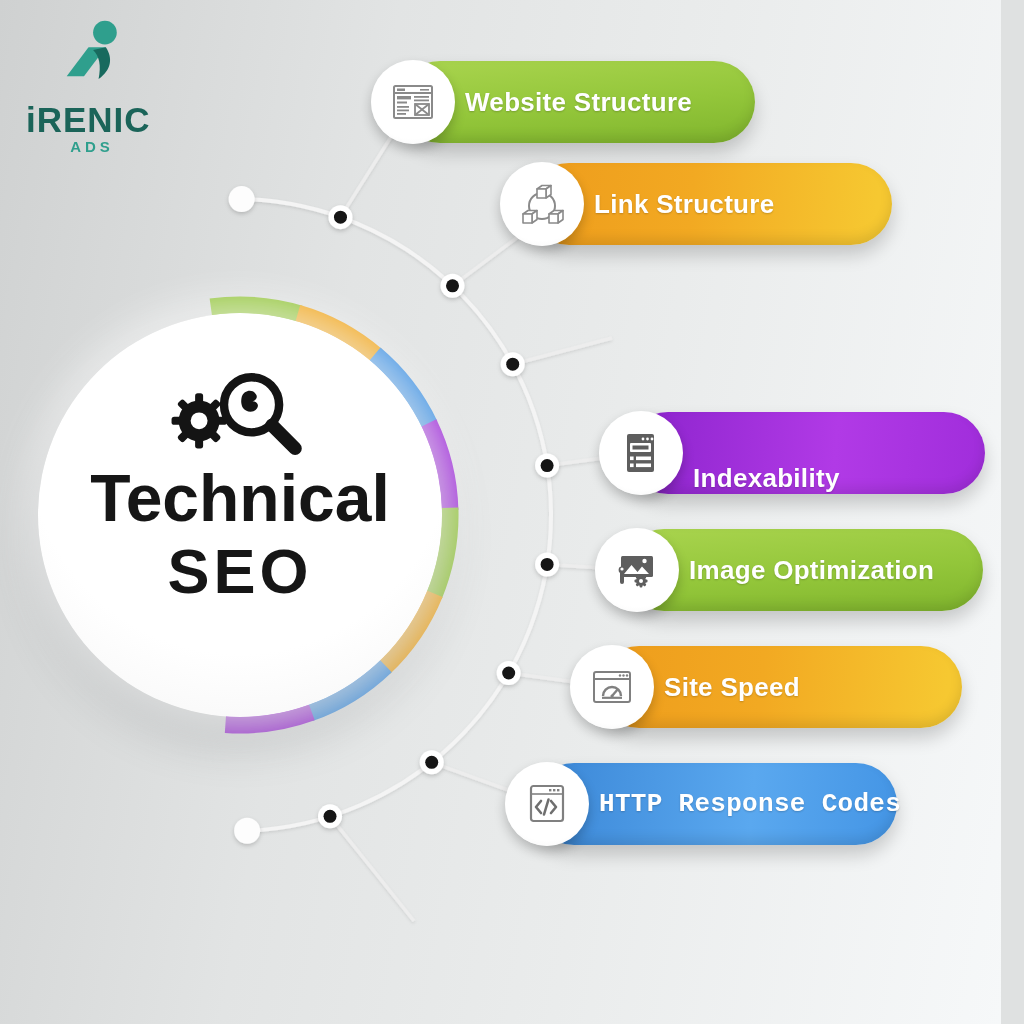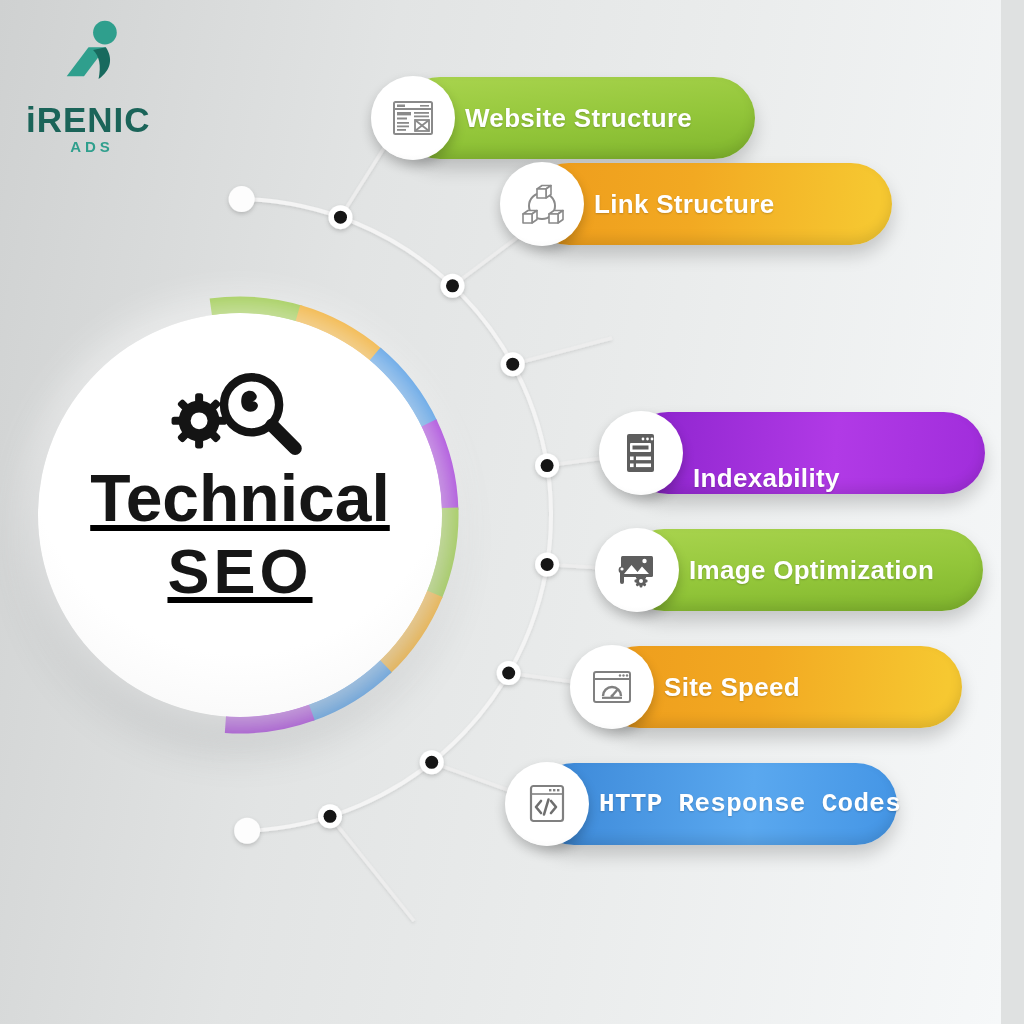--- a/index.html
+++ b/index.html
@@ -16,21 +16,21 @@
   .dot-outer{fill:#ffffff;}
   .dot-inner{fill:#121212;}
   .ring-seg{fill:none;stroke-width:17;}
 
   
   .center-circle{
     position:absolute;left:38px;top:313px;width:404px;height:404px;border-radius:50%;
     background:radial-gradient(circle at 50% 32%,#ffffff 62%,#f4f4f4 100%);
     box-shadow:0 0 34px 16px rgba(255,255,255,.55),0 22px 45px rgba(95,100,103,.38);
     display:flex;flex-direction:column;align-items:center;box-sizing:border-box;
-    padding-top:56px;z-index:1;text-decoration:underline;
+    padding-top:56px;z-index:1;
   }
   .t1{font-size:66px;font-weight:800;color:#161616;line-height:1.04;margin-top:2px;}
   .t2{font-size:63px;font-weight:800;color:#161616;letter-spacing:4px;margin-top:2px;}
 
   
   .logo{position:absolute;left:26px;top:18px;width:136px;z-index:2;display:flex;flex-direction:column;}
   .logo-icon{margin-left:22px;}
   .logo-name{font-size:35px;font-weight:800;color:#1b6459;letter-spacing:1px;line-height:1;margin-top:2px;}
   .logo-sub{font-size:15px;font-weight:800;color:#2f9f8d;letter-spacing:4px;text-align:center;padding-right:4px;margin-top:1px;}
 
@@ -47,21 +47,21 @@
     display:flex;align-items:center;padding-left:66px;box-sizing:border-box;
     color:#fff;font-size:26px;font-weight:bold;letter-spacing:.3px;z-index:1;
     box-shadow:0 10px 18px rgba(0,0,0,.18), inset 0 -6px 12px rgba(0,0,0,.10);
     text-shadow:0 1px 2px rgba(0,0,0,.20);white-space:nowrap;
   }
   .c-green {background:linear-gradient(175deg,var(--c-green-light) 0%,var(--c-green) 55%,var(--c-green-dark) 100%);}
   .c-orange{background:linear-gradient(95deg,var(--c-orange-dark) 0%,var(--c-orange) 45%,var(--c-orange-light) 95%);}
   .c-blue  {background:linear-gradient(95deg,var(--c-blue-dark) 0%,var(--c-blue-light) 60%,var(--c-blue) 100%);}
   .c-purple{background:linear-gradient(95deg,var(--c-purple-dark) 0%,var(--c-purple-light) 58%,var(--c-purple) 100%);align-items:flex-end;}
 
-  .p1{left:371px;top:76px; width:384px;}
+  .p1{left:371px;top:60px; width:384px;}
   .p2{left:500px;top:162px;width:392px;}
   .p3{left:570px;top:296px;width:398px;}
   .p4{left:599px;top:411px;width:386px;}
   .p5{left:595px;top:528px;width:388px;}
   .p6{left:570px;top:645px;width:392px;}
   .p7{left:505px;top:762px;width:392px;font-family:Liberation Mono, monospace;}
   .p8{left:372px;top:879px;width:385px;}
 </style>
 </head>
 <body>

